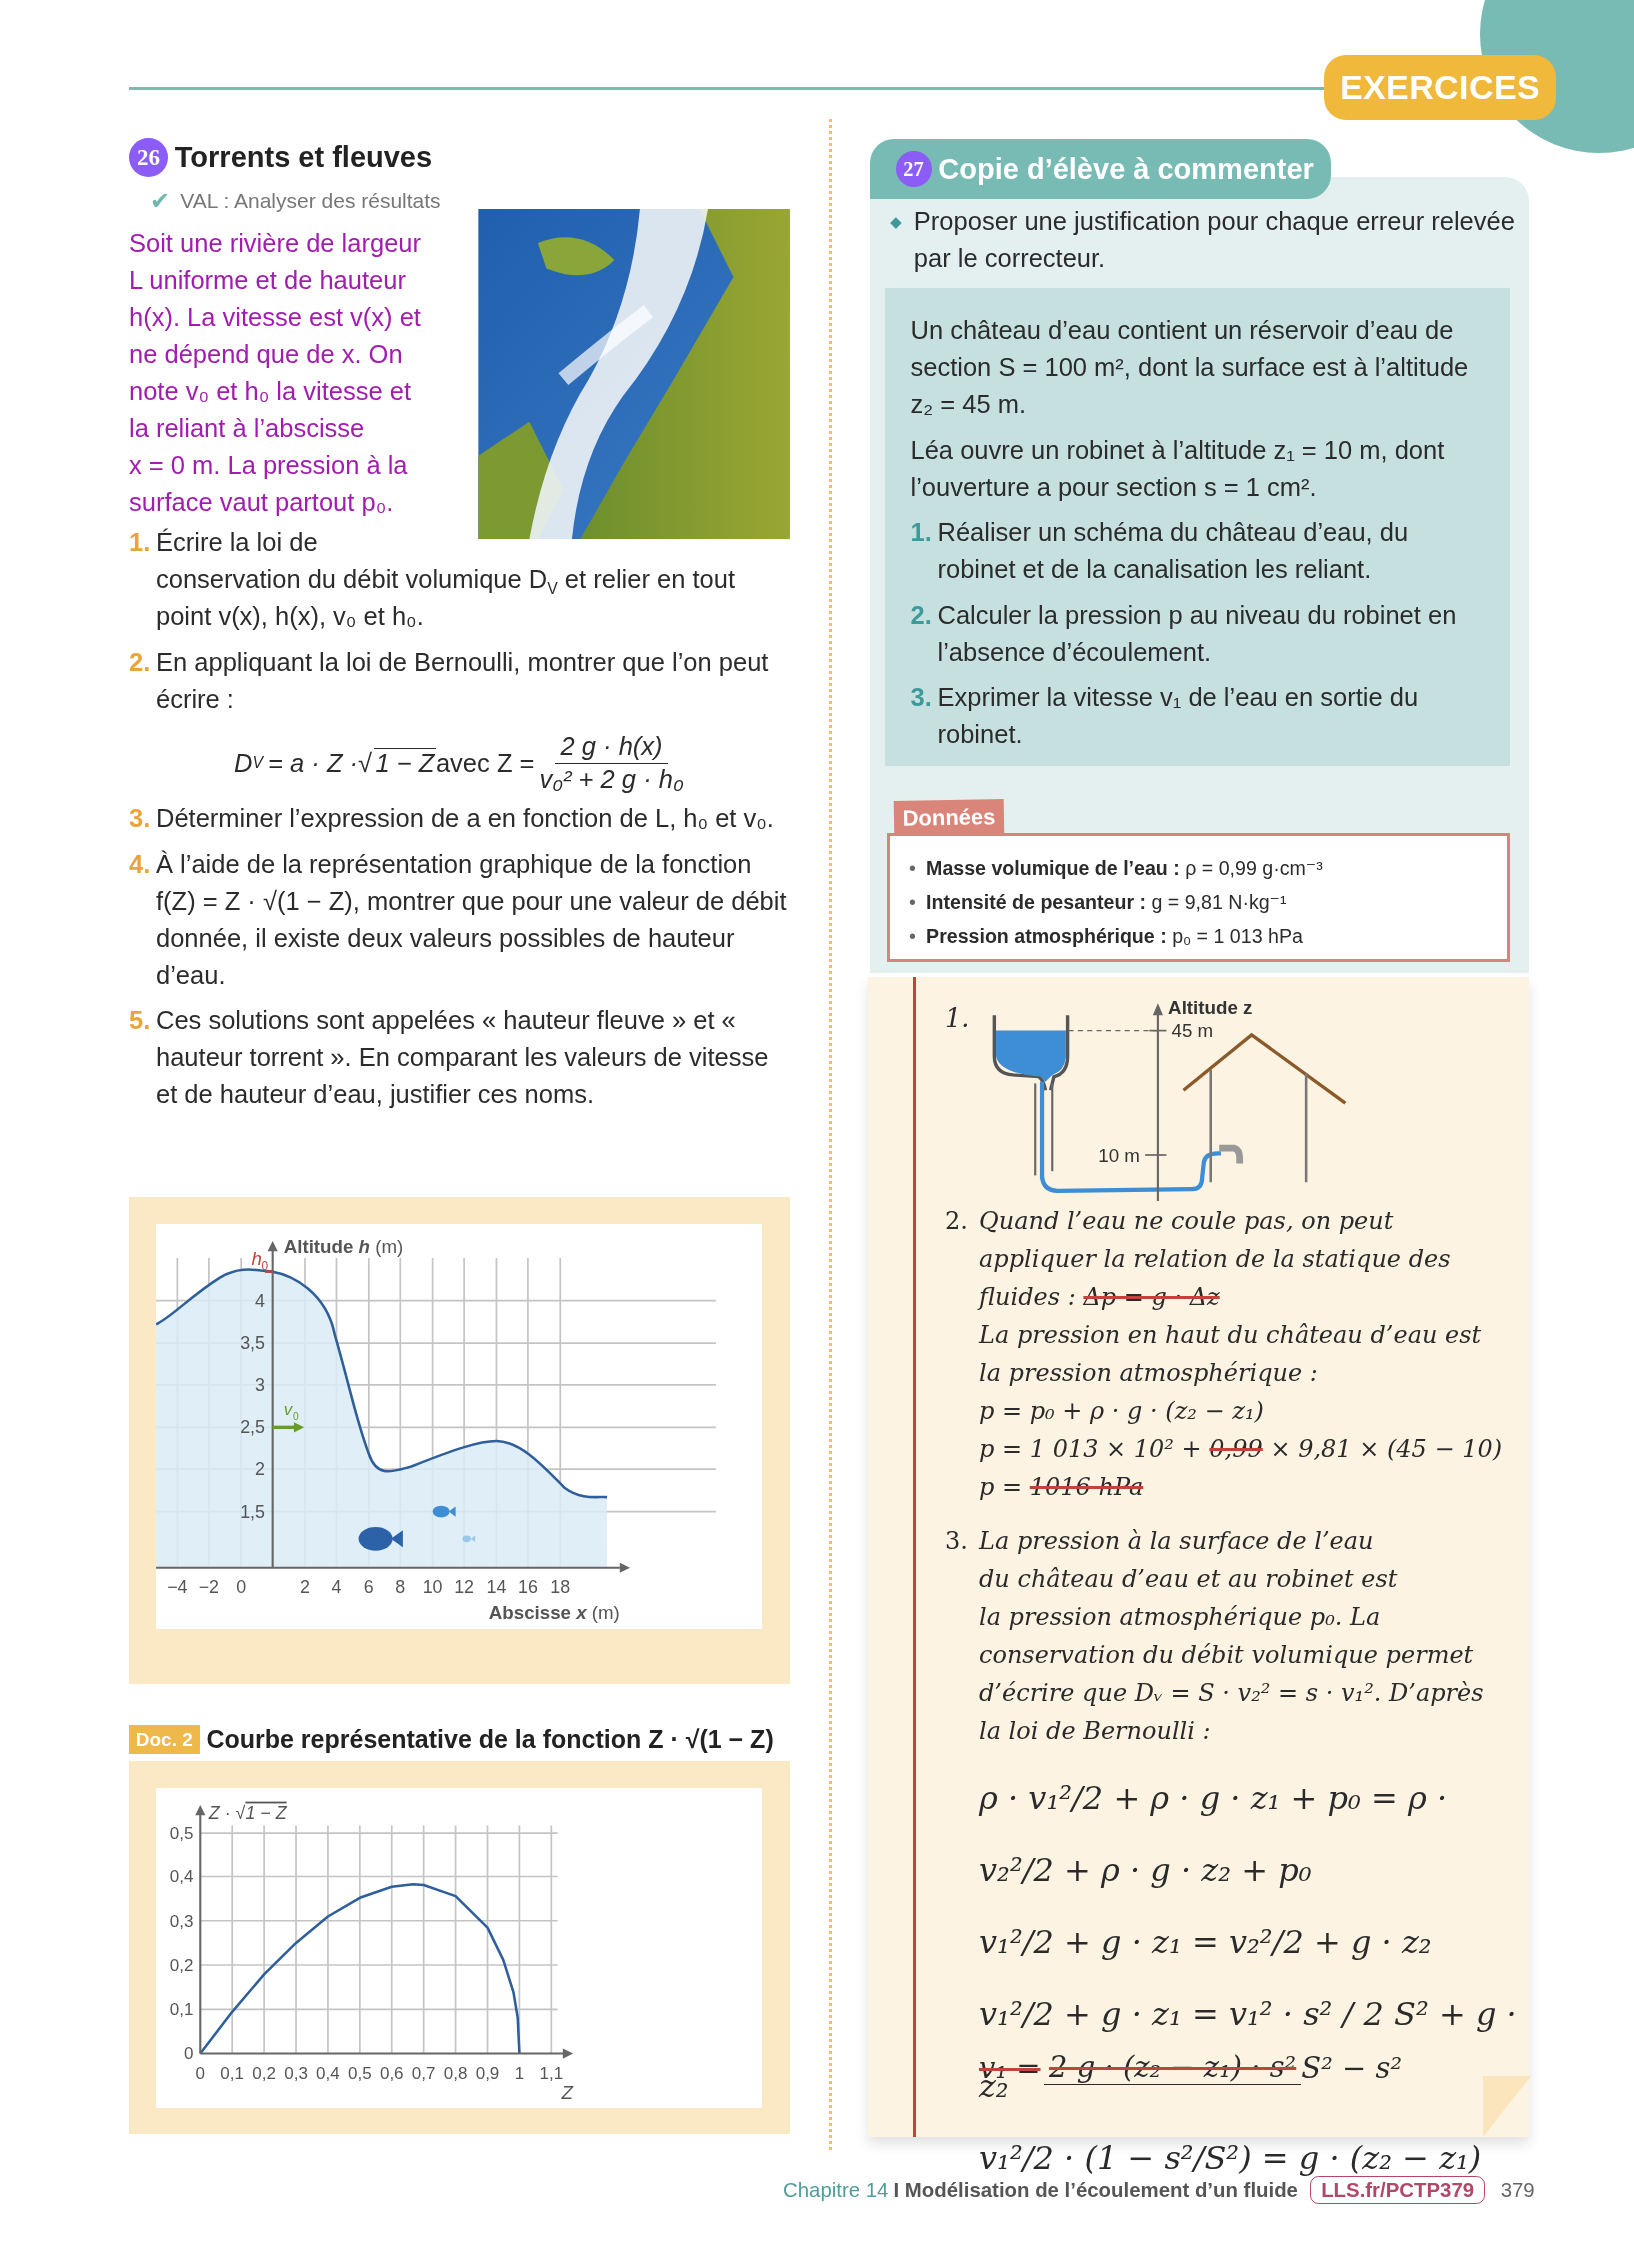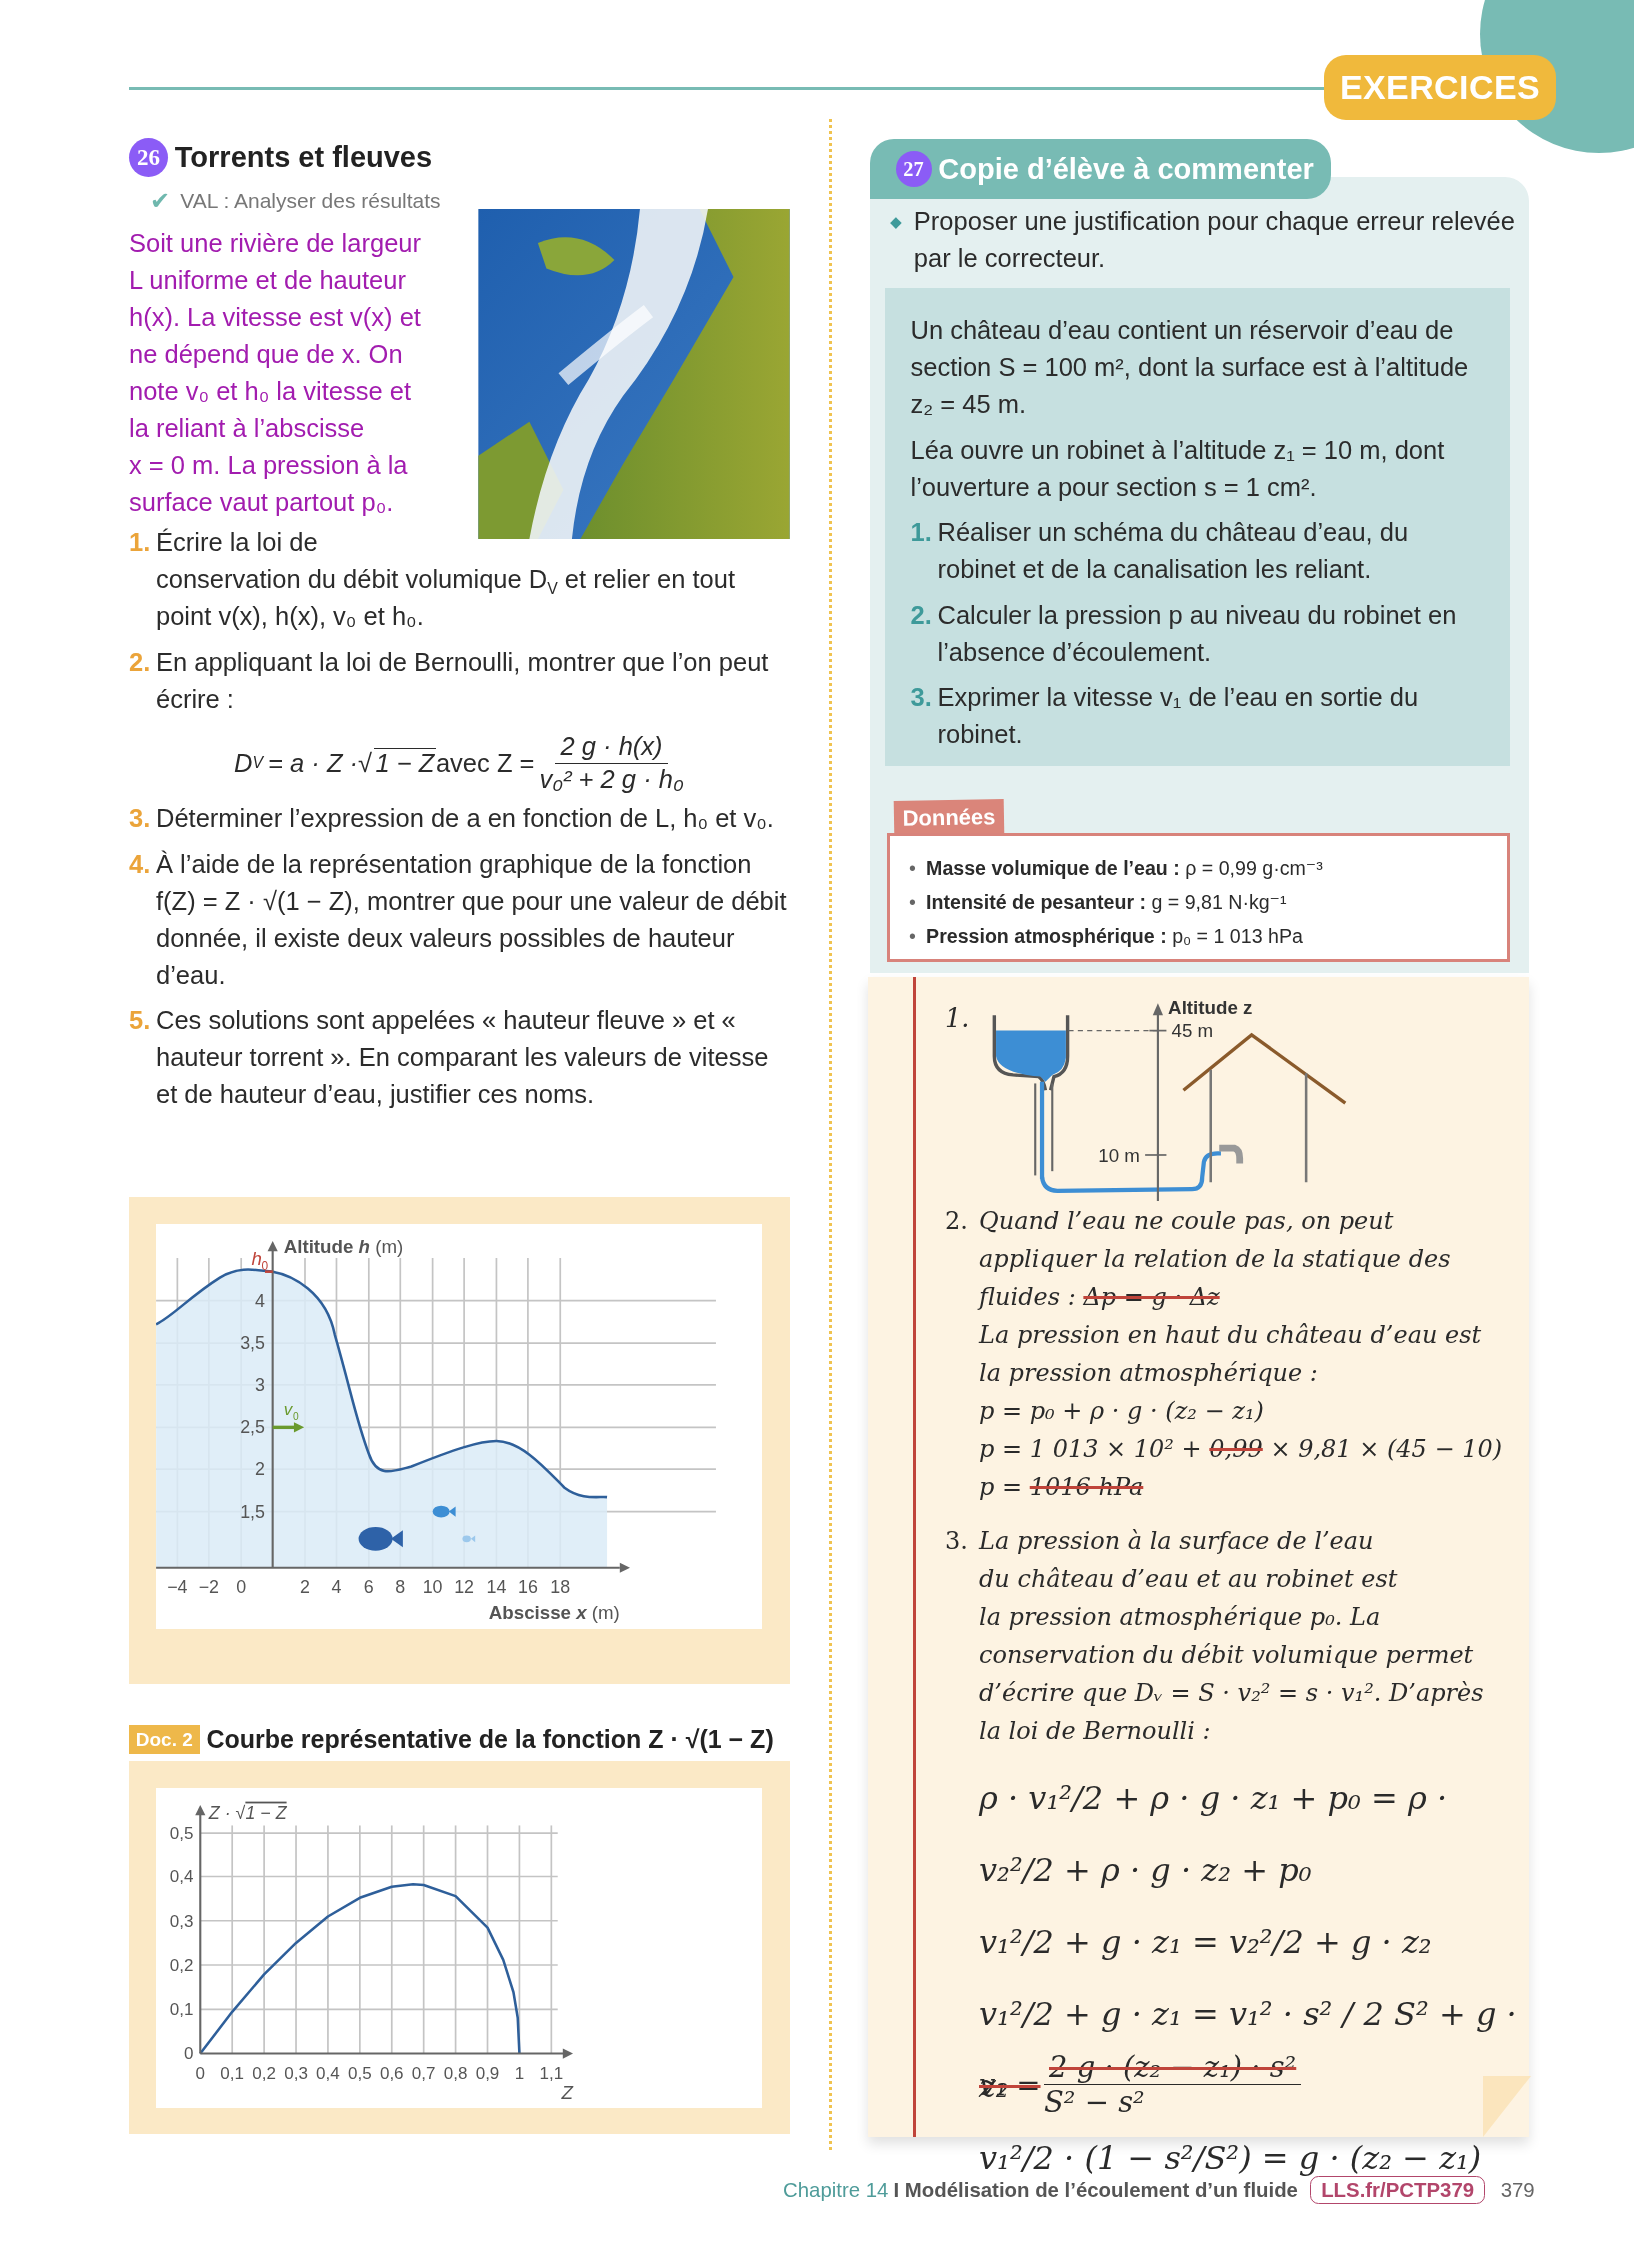--- a/index.html
+++ b/index.html
@@ -55,21 +55,21 @@
 
   .copy { left: 868px; top: 977px; width: 661px; height: 1160px; background: #fdf3e2; box-shadow: 0 6.8px 12px rgba(0,0,0,0.12); }
   .copy-margin { left: 913px; top: 977px; width: 2.6px; height: 1160px; background: #c0443a; }
   .fold { left: 1483px; top: 2076px; width: 48px; height: 61px; background: #fbe5bd; clip-path: polygon(0 0, 100% 0, 0 100%); }
   .hand { font-family: "DejaVu Serif", serif; font-style: italic; color: #2a2a2a; }
   .copy-text { left: 945px; width: 579px; font-size: 24px; line-height: 38px; }
   .copy-text .row { display: flex; }
   .copy-text .n { width: 34px; flex: none; font-style: normal; }
   .strike { text-decoration: line-through; text-decoration-color: #c0443a; text-decoration-thickness: 2.6px; }
   .math-line { left: 979px; font-size: 29px; display: flex; align-items: center; }
-  .mfrac { display: inline-flex; flex-direction: column; margin: 0 3.4px; }
+  .mfrac { display: inline-flex; flex-direction: row; align-items: center; margin: 0 3.4px; }
   .mfrac .num { border-bottom: 1.7px solid #2a2a2a; padding: 0 5.1px; }
 
   
   .footer { left: 783px; top: 2176px; display: flex; align-items: center; font-size: 20.4px; }
   .footer .chap { color: #4f9c9a; }
   .footer .title { color: #555; font-weight: bold; margin-left: 5.1px; }
   .footer .link { margin-left: 12px; border: 1.7px solid #b2466b; border-radius: 8.5px; padding: 1.7px 10.2px; color: #b2466b; font-weight: bold; }
   .footer .page { margin-left: 15.3px; color: #666; }
 </style>
 </head>

